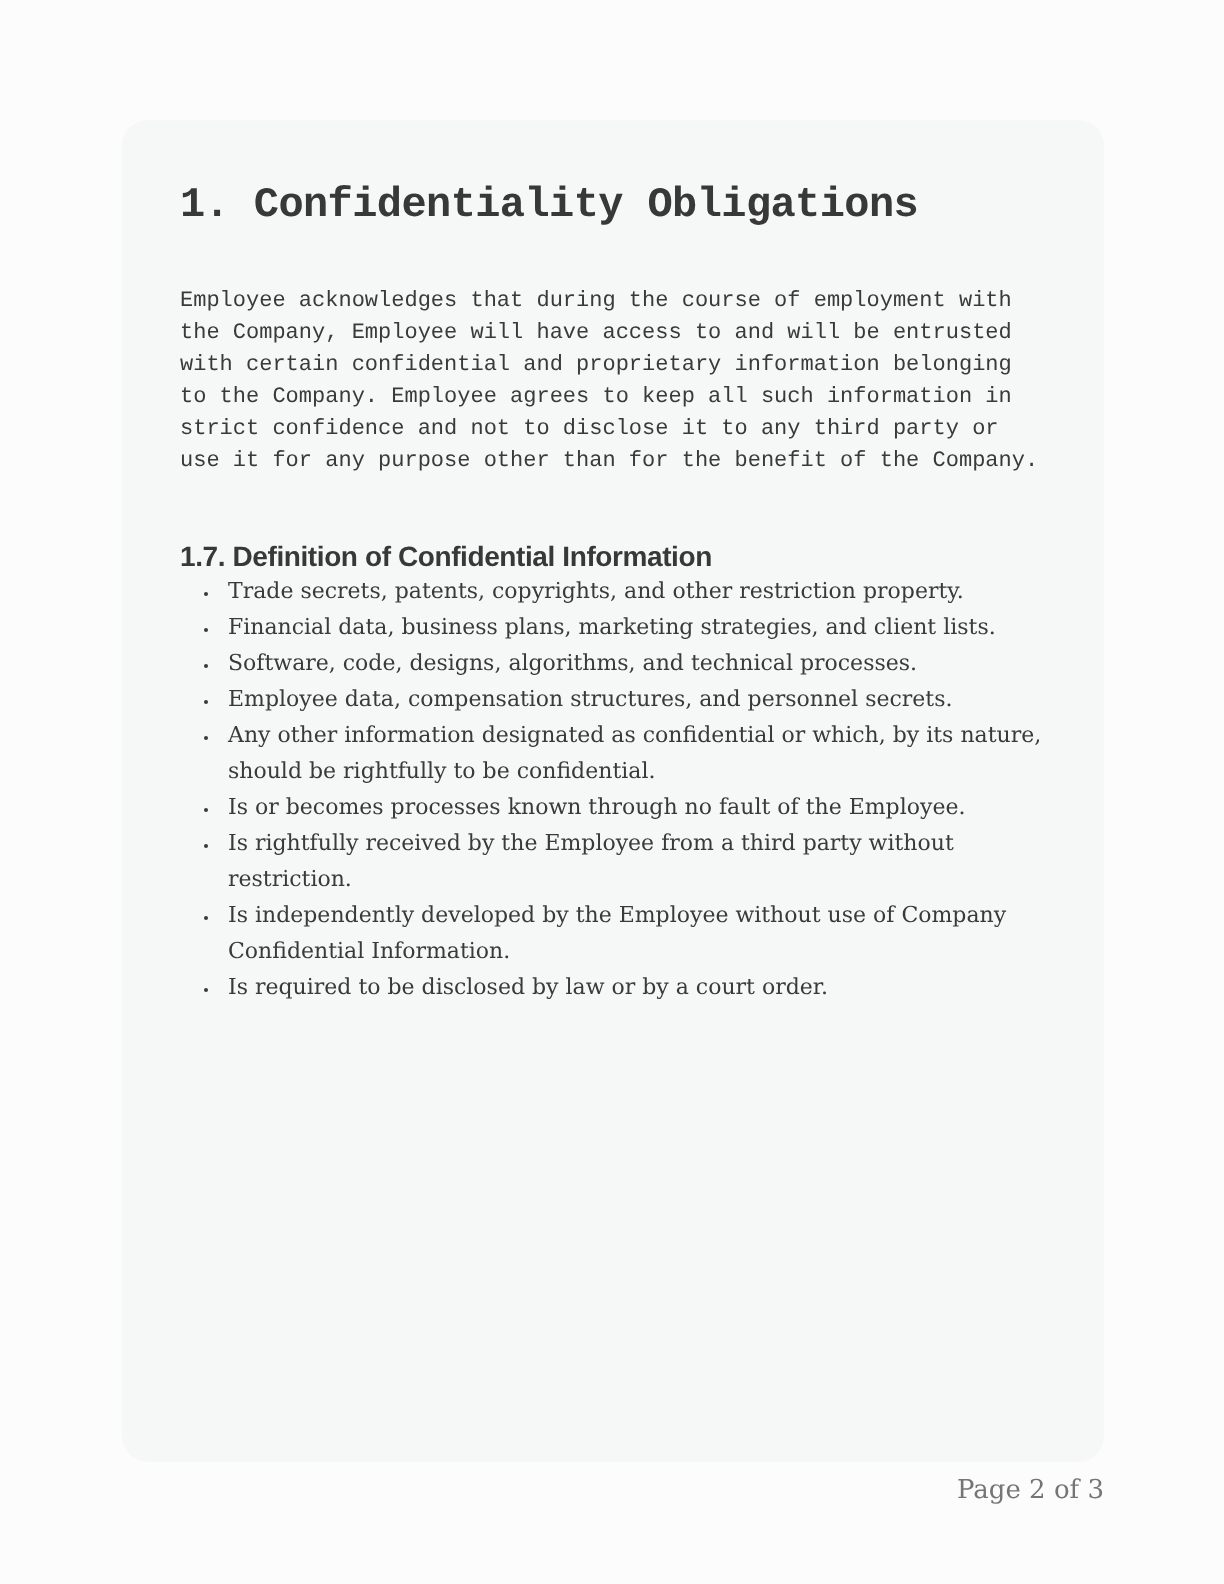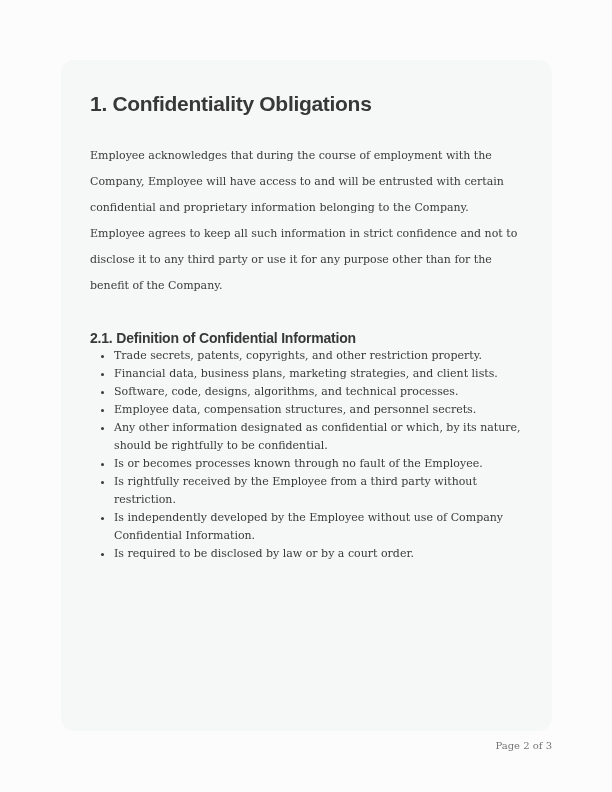--- a/index.html
+++ b/index.html
@@ -13,33 +13,34 @@
   .page-card {
     position: absolute;
     left: 61px; top: 60px;
     width: 491px; height: 671px;
     background: #f6f7f7;
     border-radius: 13px;
     padding: 30px 29px 0 29px;
     overflow: hidden;
   }
   .doc-title {
-    font-family: Liberation Sans, sans-serif;
+    font-family: Liberation Mono, monospace;
     font-weight: 700;
     font-size: 21px;
     line-height: 1.3;
     letter-spacing: -0.3px;
     color: #383838;
   }
   .intro-para {
     margin-top: 26px;
     font-size: 11px;
-    line-height: 26px;
+    line-height: 16px;
     color: #3a3a3a;
     max-width: 433px;
+    font-family: Liberation Mono, monospace;
   }
   .section-heading {
     font-family: "Liberation Sans", sans-serif;
     font-weight: 700;
     font-size: 14px;
     line-height: 1.3;
     letter-spacing: -0.2px;
     color: #383838;
   }
   .section-1 .section-heading { margin-top: 30px; }
@@ -63,37 +64,37 @@
     padding-left: 1px;
   }
   .bullet-list li::marker {
     color: #3a3a3a;
     font-size: 9px;
   }
   .page-footer {
     position: absolute;
     top: 740px;
     right: 60px;
-    font-size: 10px;
+    font-size: 13px;
     line-height: 12px;
     color: #757575;
     font-family: "DejaVu Serif", serif;
   }
 </style>
 </head>
 <body>
 
 <div class="page-card">
 
   <h1 class="doc-title">1. Confidentiality Obligations</h1>
 
   <p class="intro-para">Employee acknowledges that during the course of employment with the Company, Employee will have access to and will be entrusted with certain confidential and proprietary information belonging to the Company. Employee agrees to keep all such information in strict confidence and not to disclose it to any third party or use it for any purpose other than for the benefit of the Company.</p>
 
   <section class="section-1">
-    <h2 class="section-heading">2.1. Definition of Confidential Information</h2>
+    <h2 class="section-heading">1.7. Definition of Confidential Information</h2>
     <ul class="bullet-list">
       <li>Trade secrets, patents, copyrights, and other restriction property.</li>
       <li>Financial data, business plans, marketing strategies, and client lists.</li>
       <li>Software, code, designs, algorithms, and technical processes.</li>
       <li>Employee data, compensation structures, and personnel secrets.</li>
       <li>Any other information designated as confidential or which, by its nature, should be rightfully to be confidential.</li>
     </ul>
   </section>
 
   <section class="section-2">

